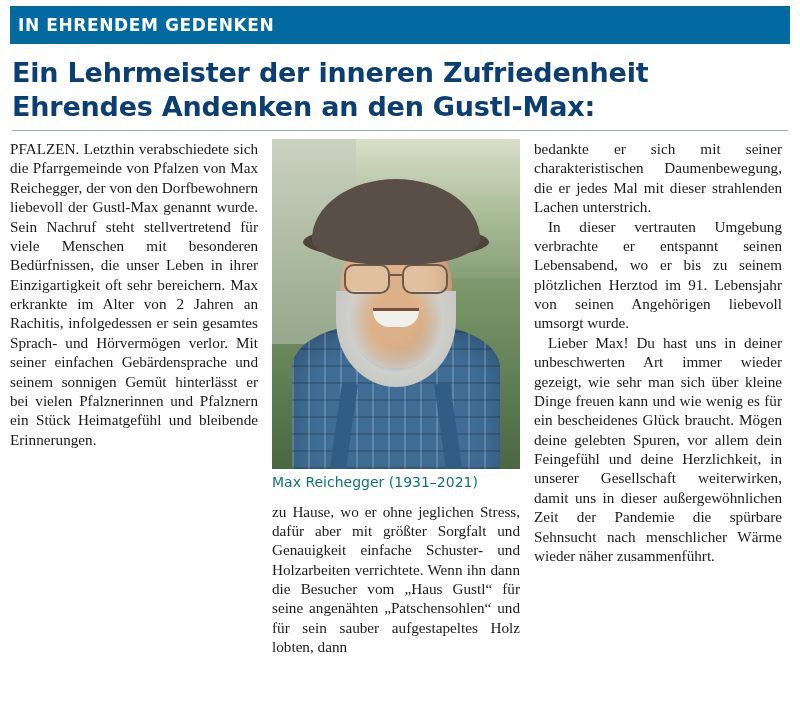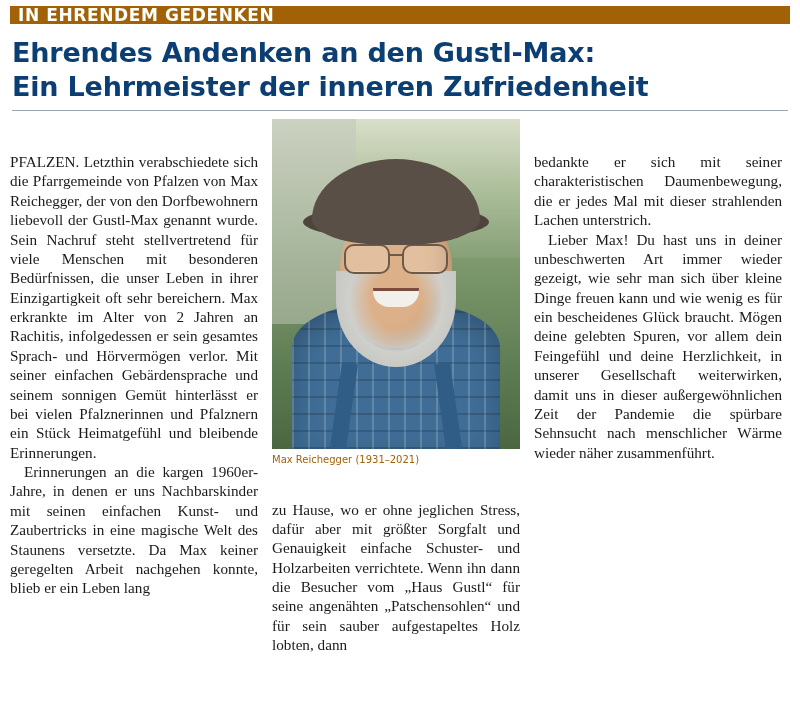--- a/index.html
+++ b/index.html
@@ -19,22 +19,22 @@
     width: 800px;
     height: 712px;
     box-sizing: border-box;
     padding: 0 10px;
   }
 
   
   .kicker-bar {
     position: relative;
     margin: 6px 0 0 0;
-    height: 18px;
-    background: #a16207;
+    height: 38px;
+    background: #0369a1;
     display: flex;
     align-items: center;
     padding-left: 8px;
   }
   .kicker-bar .kicker-text {
     color: #ffffff;
     font-family: "DejaVu Sans", sans-serif;
     font-weight: bold;
     font-size: 17px;
     letter-spacing: 0.6px;
@@ -75,21 +75,20 @@
     line-height: 1.275;
     text-align: justify;
     text-justify: inter-word;
     hyphens: manual;
   }
   .col .para + .para {
     text-indent: 14px;
   }
   .col .para.first {
     text-indent: 0;
-    margin-top: 33px;
   }
   .sign {
     margin-top: 0;
     text-align: right;
     font-size: 15.2px;
     line-height: 1.275;
   }
 
   
   .photo-wrap {
@@ -236,47 +235,46 @@
     left: 50%;
     top: 26%;
     width: 186px;
     height: 34px;
     margin-left: -93px;
     background: #4f443c;
     border-radius: 50%;
   }
   .caption {
     font-family: "DejaVu Sans", sans-serif;
-    font-size: 10px;
-    color: #a16207;
+    font-size: 14px;
+    color: #0f766e;
     margin: 5px 0 10px 0;
     line-height: 1.25;
   }
 </style>
 </head>
 <body>
 
 <div class="page">
 
   <div class="kicker-bar">
     <span class="kicker-text">IN EHRENDEM GEDENKEN</span>
   </div>
 
   <div class="headline">
+    <span class="line">Ein Lehrmeister der inneren Zufriedenheit</span>
     <span class="line">Ehrendes Andenken an den Gustl-Max:</span>
-    <span class="line">Ein Lehrmeister der inneren Zufriedenheit</span>
   </div>
 
   <div class="head-rule"></div>
 
   <div class="cols">
 
     <div class="col">
       <p class="para first">PFALZEN. Letzthin verabschiedete sich die Pfarrgemeinde von Pfalzen von Max Reichegger, der von den Dorfbewohnern liebevoll der Gustl-Max genannt wurde. Sein Nachruf steht stellvertretend für viele Menschen mit besonderen Bedürfnissen, die unser Leben in ihrer Einzigartigkeit oft sehr bereichern. Max erkrankte im Alter von 2 Jahren an Rachitis, infolgedessen er sein gesamtes Sprach- und Hörvermögen verlor. Mit seiner einfachen Gebärdensprache und seinem sonnigen Gemüt hinterlässt er bei vielen Pfalznerinnen und Pfalznern ein Stück Heimatgefühl und bleibende Erinnerungen.</p>
-      <p class="para">Erinnerungen an die kargen 1960er-Jahre, in denen er uns Nachbarskinder mit seinen einfachen Kunst- und Zaubertricks in eine magische Welt des Staunens versetzte. Da Max keiner geregelten Arbeit nachgehen konnte, blieb er ein Leben lang</p>
     </div>
 
     <div class="col">
       <div class="photo-wrap">
         <div class="photo">
           <div class="sky"></div>
           <div class="ground"></div>
           <div class="wall"></div>
           <div class="shirt">
             <div class="plaid-v"></div>
@@ -296,17 +294,18 @@
           <div class="hat-brim"></div>
           <div class="hat"></div>
         </div>
         <div class="caption">Max Reichegger (1931–2021)</div>
       </div>
       <p class="para first">zu Hause, wo er ohne jeglichen Stress, dafür aber mit größter Sorgfalt und Genauigkeit einfache Schuster- und Holzarbeiten verrichtete. Wenn ihn dann die Besucher vom „Haus Gustl“ für seine angenähten „Patschensohlen“ und für sein sauber aufgestapeltes Holz lobten, dann</p>
     </div>
 
     <div class="col">
       <p class="para first">bedankte er sich mit seiner charakteristischen Daumenbewegung, die er jedes Mal mit dieser strahlenden Lachen unterstrich.</p>
+      <p class="para">In dieser vertrauten Umgebung verbrachte er entspannt seinen Lebensabend, wo er bis zu seinem plötzlichen Herztod im 91. Lebensjahr von seinen Angehörigen liebevoll umsorgt wurde.</p>
       <p class="para">Lieber Max! Du hast uns in deiner unbeschwerten Art immer wieder gezeigt, wie sehr man sich über kleine Dinge freuen kann und wie wenig es für ein bescheidenes Glück braucht. Mögen deine gelebten Spuren, vor allem dein Feingefühl und deine Herzlichkeit, in unserer Gesellschaft weiterwirken, damit uns in dieser außergewöhnlichen Zeit der Pandemie die spürbare Sehnsucht nach menschlicher Wärme wieder näher zusammenführt.</p>
     </div>
 
   </div>
 </div>
 
 </body></html>

